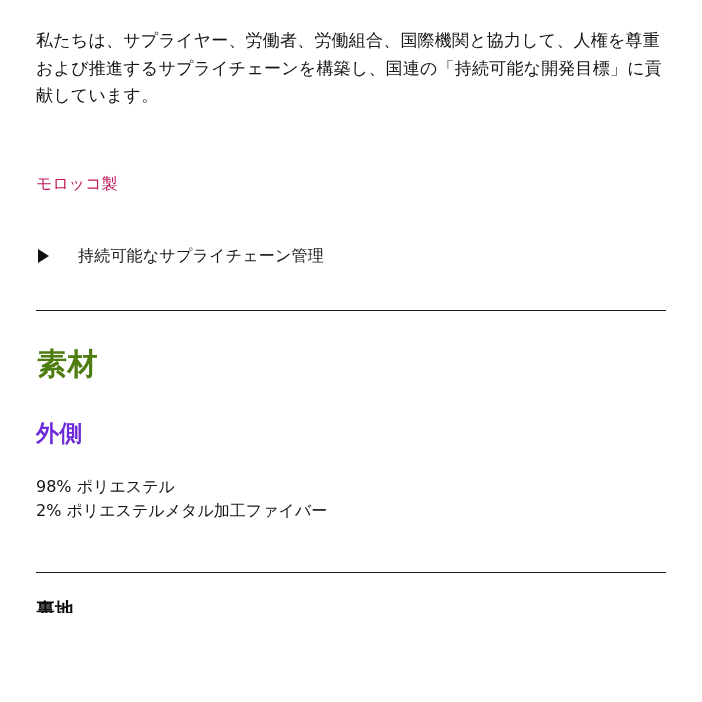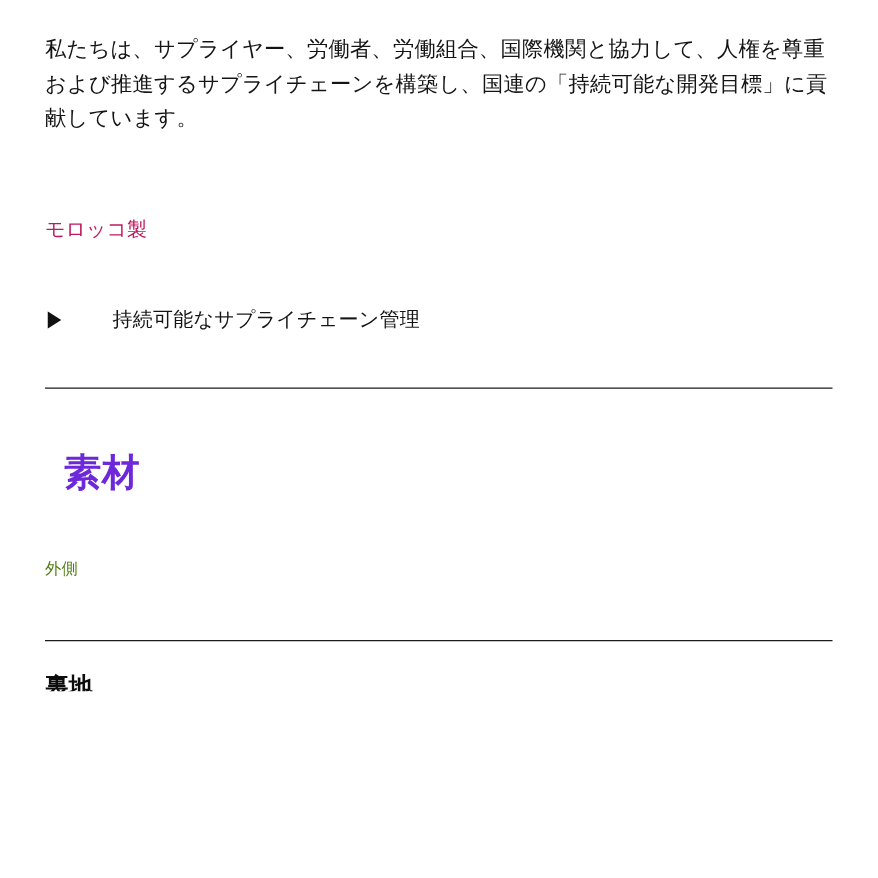--- a/index.html
+++ b/index.html
@@ -50,48 +50,48 @@
     display: flex;
     align-items: center;
     justify-content: flex-start;
     margin-left: 2px;
   }
   .accordion .arrow svg { display: block; }
   .accordion .acc-label {
     font-size: 16px;
     line-height: 1.5;
     color: #141414;
-    margin-left: 32px;
+    margin-left: 20px;
     letter-spacing: 0.2px;
   }
 
   .divider {
     height: 1px;
     background: #1b1b1b;
     margin-top: 42px;
   }
   .divider-2 {
     height: 1px;
     background: #1b1b1b;
     margin-top: 48px;
   }
 
   .section-title {
     font-size: 30px;
     font-weight: bold;
     letter-spacing: 0.5px;
-    color: #6d28d9;
-    margin: 15px;
+    color: #4d7c0f;
+    margin: 1px;
     padding-top: 32px;
   }
 
   .sub-title {
-    font-size: 13px;
-    font-weight: normal;
-    color: #4d7c0f;
+    font-size: 23px;
+    font-weight: bold;
+    color: #6d28d9;
     margin: 0;
     padding-top: 32px;
     letter-spacing: 0.3px;
   }
 
   .composition {
     font-size: 16px;
     line-height: 1.55;
     color: #141414;
     padding-top: 26px;
@@ -129,20 +129,24 @@
     </span>
     <span class="acc-label">持続可能なサプライチェーン管理</span>
   </div>
 
   <div class="divider"></div>
 
   <h2 class="section-title">素材</h2>
 
   <h3 class="sub-title">外側</h3>
 
+  <div class="composition">
+    <div>98% ポリエステル</div>
+    <div>2% ポリエステルメタル加工ファイバー</div>
+  </div>
 
   <div class="divider-2"></div>
 
   <div class="tail-hint">
     <span class="ghost">裏地</span>
   </div>
 
 </div>
 
 </body></html>

